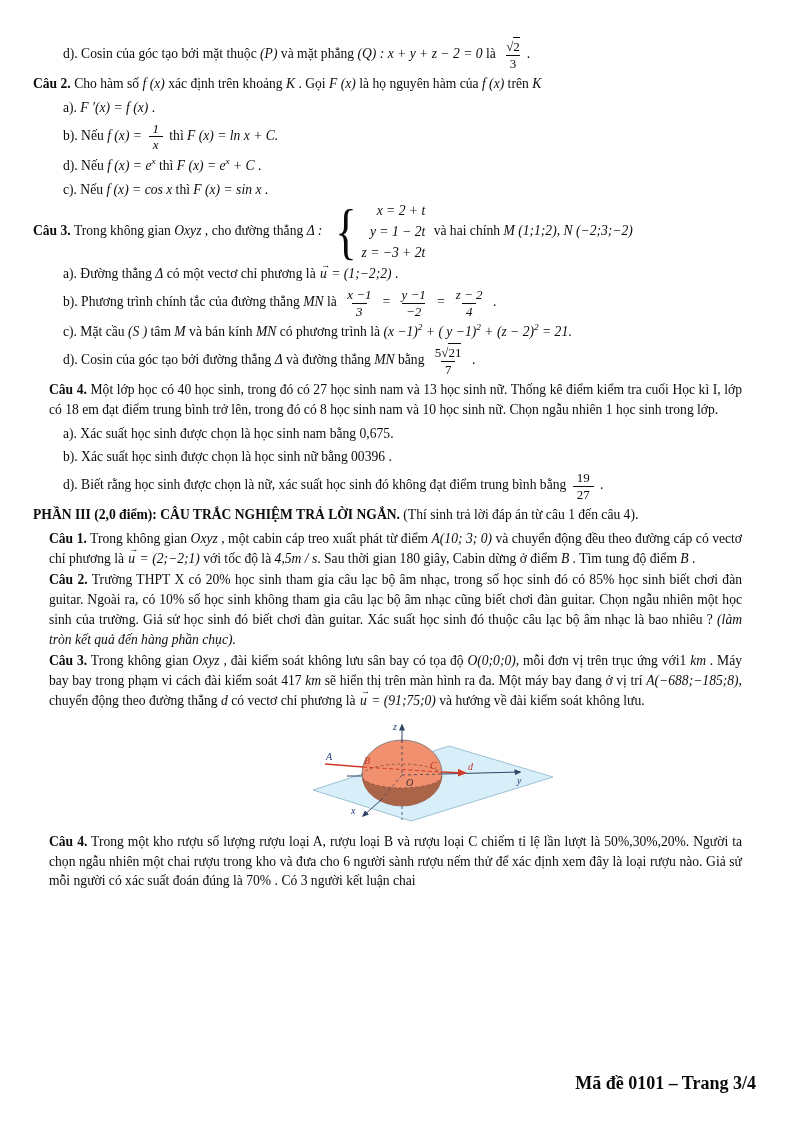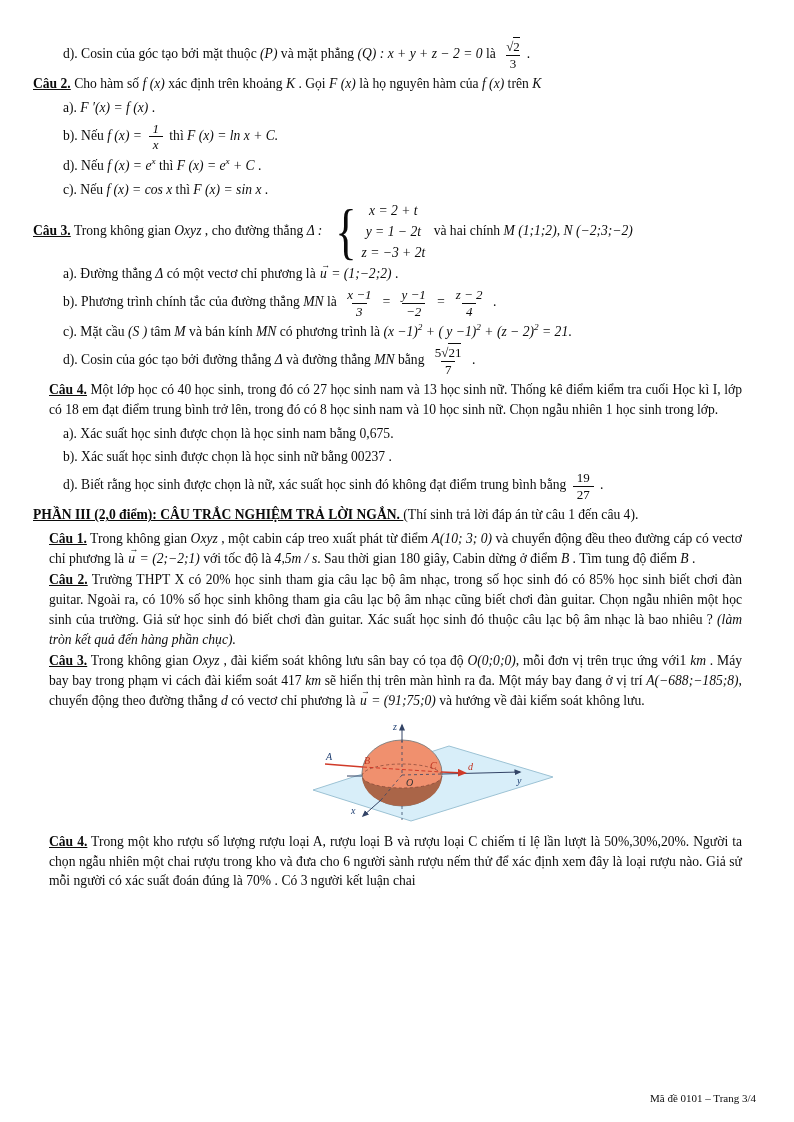--- a/index.html
+++ b/index.html
@@ -6,42 +6,42 @@
   .page{
     width:794px;height:1122px;background:#ffffff;box-sizing:border-box;
     padding:36px 36px 0 33px;position:relative;overflow:hidden;
     font-family:"Liberation Serif","DejaVu Serif",serif;
     font-size:13.6px;color:#0b0b0b;line-height:1.45;
     margin:0 auto;
   }
   .line{margin:4px 0;}
   .ind{padding-left:30px;}
   .par{text-align:justify;margin:2px 16px;}
-  .bold{font-weight:bold;text-decoration:underline;}
+  .bold{font-weight:bold;}
   .math{font-style:italic;}
   .itx{font-style:italic;}
   sup{font-size:0.68em;line-height:0;}
   
   .frac{display:inline-flex;flex-direction:column;align-items:center;
         vertical-align:middle;margin:0 3px;line-height:1.05;font-size:13px;}
   .frac .num{padding:0 4px 1px;}
   .frac .den{border-top:1px solid #0b0b0b;padding:1px 4px 0;}
   .rad-body{border-top:1px solid #0b0b0b;padding-top:1px;}
   
   .vec{position:relative;display:inline-block;margin:0 1px;}
   .vec .vec-arr{position:absolute;top:-0.62em;left:0.12em;font-size:0.66em;font-style:normal;}
   
   .cases{display:inline-flex;align-items:center;vertical-align:middle;margin:0 5px;}
   .cases .brace{font-size:62px;font-weight:200;line-height:0.82;display:inline-block;
                 transform:scaleX(0.72);margin-right:1px;}
-  .cases .rows{display:inline-flex;flex-direction:column;gap:5px;text-align:center;line-height:1.15;}
+  .cases .rows{display:inline-flex;flex-direction:column;gap:5px;text-align:right;line-height:1.15;}
   
   .figure{text-align:center;margin:6px 0 2px;}
   .figure svg{position:relative;left:34px;}
-  .footer{position:absolute;right:38px;bottom:15px;font-size:11px;}
+  .footer{position:absolute;right:38px;bottom:26px;font-size:18px;font-weight:bold;}
 </style>
 </head>
 <body>
 
 <div class="page">
 
   <div class="line ind"><span>d). Cosin của góc tạo bởi mặt thuộc </span><span class="math">(P)</span><span> và mặt phẳng </span><span class="math">(Q) : x + y + z − 2 = 0</span><span> là </span><span class="frac">
         <span class="num"><span>√</span><span class="rad-body">2</span></span>
         <span class="den">3</span>
       </span><span>.</span></div>
@@ -72,21 +72,21 @@
         <span class="num">z − 2</span>
         <span class="den">4</span>
       </span><span> .</span></div>
   <div class="line ind"><span>c). Mặt cầu </span><span class="math">(S )</span><span> tâm </span><span class="math">M</span><span> và bán kính </span><span class="math">MN</span><span> có phương trình là </span><span class="math">(x −1)</span><sup class="math">2</sup><span class="math"> + ( y −1)</span><sup class="math">2</sup><span class="math"> + (z − 2)</span><sup class="math">2</sup><span class="math"> = 21</span><span>.</span></div>
   <div class="line ind"><span>d). Cosin của góc tạo bởi đường thẳng </span><span class="math">Δ</span><span> và đường thẳng </span><span class="math">MN</span><span> bằng </span><span class="frac">
         <span class="num">5<span>√</span><span class="rad-body">21</span></span>
         <span class="den">7</span>
       </span><span> .</span></div>
   <div class="line par"><span class="bold">Câu 4.</span><span> Một lớp học có 40 học sinh, trong đó có 27 học sinh nam và 13 học sinh nữ. Thống kê điểm kiểm tra cuối Học kì I, lớp có 18 em đạt điểm trung bình trở lên, trong đó có 8 học sinh nam và 10 học sinh nữ. Chọn ngẫu nhiên 1 học sinh trong lớp.</span></div>
   <div class="line ind"><span>a). Xác suất học sinh được chọn là học sinh nam bằng 0,675.</span></div>
-  <div class="line ind"><span>b). Xác suất học sinh được chọn là học sinh nữ bằng 00237 .</span></div>
+  <div class="line ind"><span>b). Xác suất học sinh được chọn là học sinh nữ bằng 00396 .</span></div>
   <div class="line ind"><span>d). Biết rằng học sinh được chọn là nữ, xác suất học sinh đó không đạt điểm trung bình bằng </span><span class="frac">
         <span class="num">19</span>
         <span class="den">27</span>
       </span><span> .</span></div>
   <div class="line"><span class="bold">PHẦN III (2,0 điểm): CÂU TRẮC NGHIỆM TRẢ LỜI NGẮN. </span><span>(Thí sinh trả lời đáp án từ câu 1 đến câu 4).</span></div>
   <div class="line par"><span class="bold">Câu 1.</span><span> Trong không gian </span><span class="math">Oxyz</span><span> , một cabin cáp treo xuất phát từ điểm </span><span class="math">A(10; 3; 0)</span><span> và chuyển động đều theo đường cáp có vectơ chỉ phương là </span><span class="vec"><span class="vec-arr">→</span><span class="math">u</span></span><span class="math"> = (2;−2;1)</span><span> với tốc độ là </span><span class="math">4,5m / s</span><span>. Sau thời gian 180 giây, Cabin dừng ở điểm </span><span class="math">B</span><span> . Tìm tung độ điểm </span><span class="math">B</span><span> .</span></div>
   <div class="line par"><span class="bold">Câu 2.</span><span> Trường THPT X có 20% học sinh tham gia câu lạc bộ âm nhạc, trong số học sinh đó có 85% học sinh biết chơi đàn guitar. Ngoài ra, có 10% số học sinh không tham gia câu lạc bộ âm nhạc cũng biết chơi đàn guitar. Chọn ngẫu nhiên một học sinh của trường. Giả sử học sinh đó biết chơi đàn guitar. Xác suất học sinh đó thuộc câu lạc bộ âm nhạc là bao nhiêu ? </span><span class="itx">(làm tròn kết quả đến hàng phần chục).</span></div>
   <div class="line par"><span class="bold">Câu 3.</span><span> Trong không gian </span><span class="math">Oxyz</span><span> , đài kiểm soát không lưu sân bay có tọa độ </span><span class="math">O(0;0;0)</span><span>, mỗi đơn vị trên trục ứng với1 </span><span class="math">km</span><span> . Máy bay bay trong phạm vi cách đài kiểm soát 417 </span><span class="math">km</span><span> sẽ hiển thị trên màn hình ra đa. Một máy bay đang ở vị trí </span><span class="math">A(−688;−185;8)</span><span>, chuyển động theo đường thẳng </span><span class="math">d</span><span> có vectơ chỉ phương là </span><span class="vec"><span class="vec-arr">→</span><span class="math">u</span></span><span class="math"> = (91;75;0)</span><span> và hướng về đài kiểm soát không lưu.</span></div>
 
   <div class="figure">

